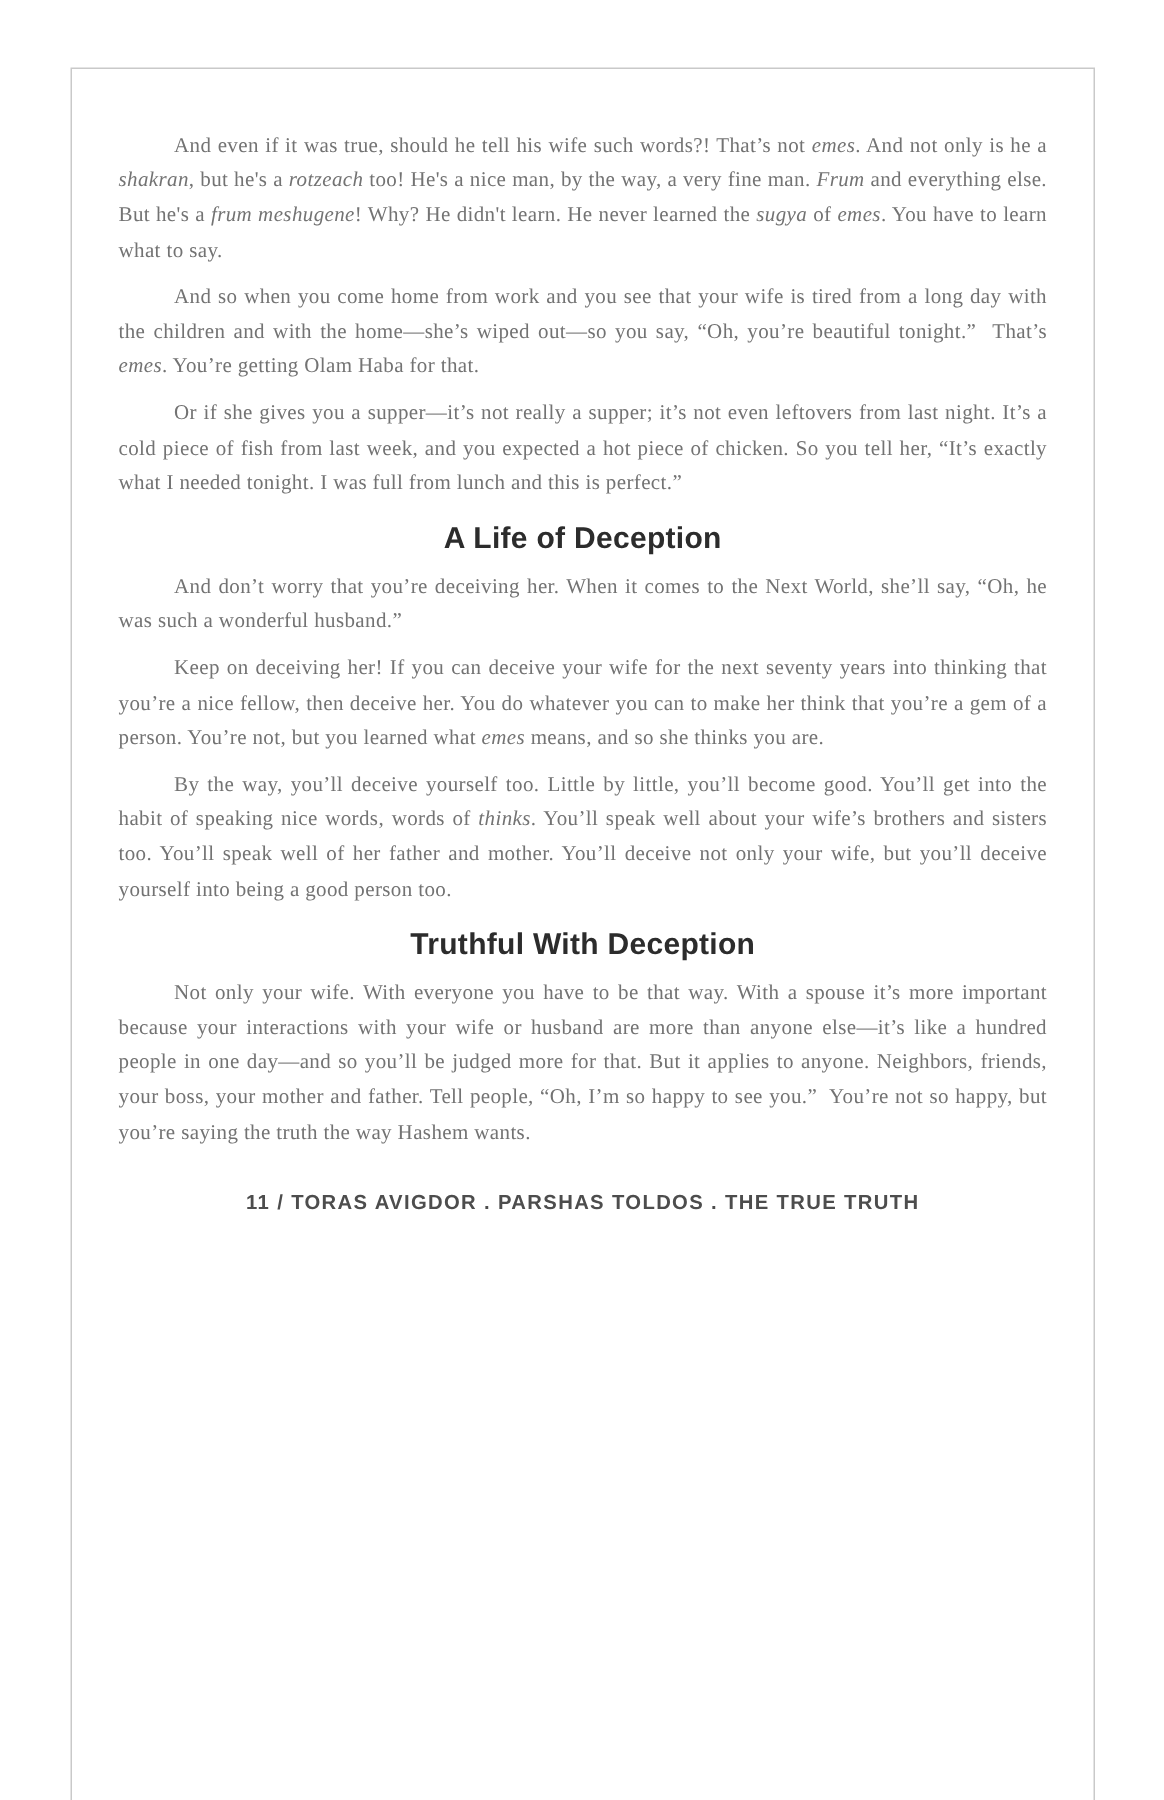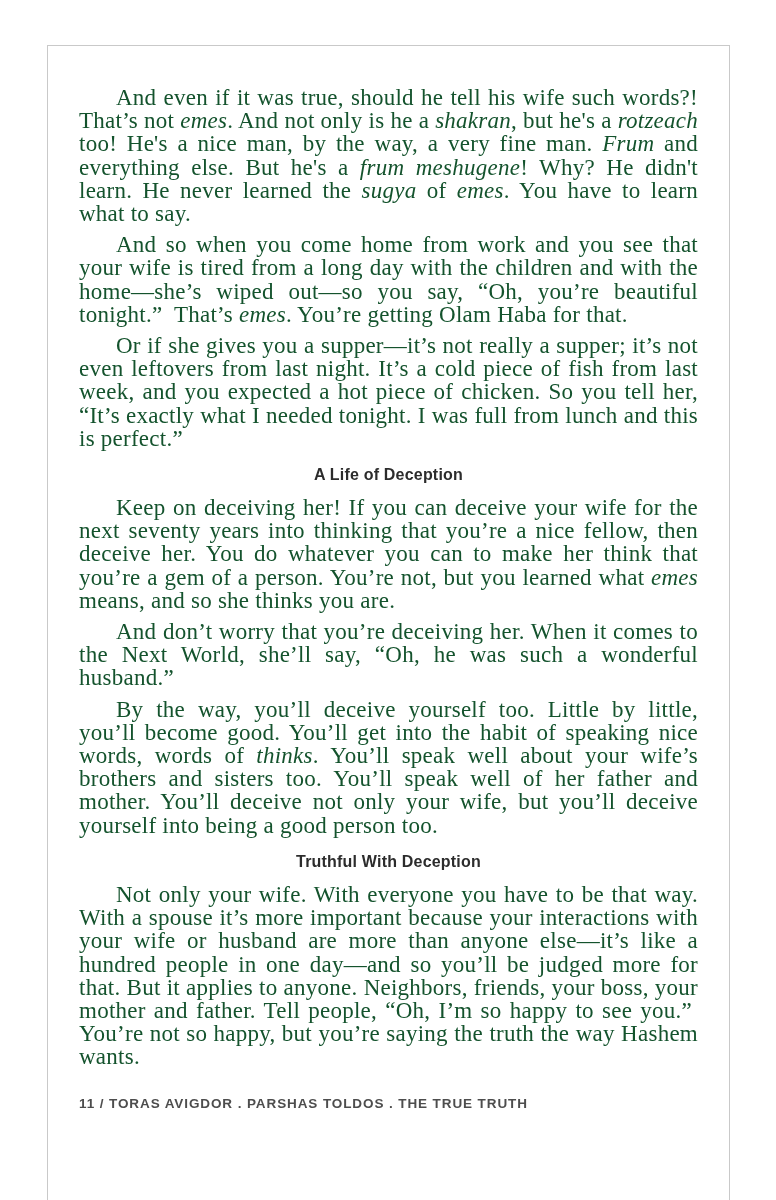--- a/index.html
+++ b/index.html
@@ -19,61 +19,62 @@
     left: 47px;
     top: 45px;
     width: 683px;
     height: 1260px;
     box-sizing: border-box;
     background: #ffffff;
     border: 1px solid #c9c9c9;
     padding: 40px 31px 0 31px;
   }
   .par {
-    font-size: 23px;
+    font-size: 14px;
     line-height: 23.2px;
     letter-spacing: 0.25px;
-    color: #14532d;
+    color: #737373;
     text-align: justify;
     text-indent: 37px;
     margin: 0 0 8px 0;
   }
   .par em {
     font-style: italic;
   }
   .heading {
     font-family: "Liberation Sans", sans-serif;
     font-weight: 700;
-    font-size: 16px;
+    font-size: 20px;
     line-height: 24px;
     color: #2c2c2c;
     text-align: center;
     text-indent: 0;
     letter-spacing: 0.2px;
     margin: 13px 0 9px 0;
   }
   .footer {
     font-family: "Liberation Sans", sans-serif;
     font-weight: 700;
     font-size: 13.5px;
     line-height: 18px;
     color: #4d4d4d;
+    text-align: center;
     letter-spacing: 0.9px;
     margin-top: 26px;
   }
 </style>
 </head>
 <body>
 
 <div class="page">
   <div>
       <p class="par">And even if it was true, should he tell his wife such words?! That’s not <em>emes</em>. And not only is he a <em>shakran</em>, but he's a <em>rotzeach</em> too! He's a nice man, by the way, a very fine man. <em>Frum</em> and everything else. But he's a <em>frum meshugene</em>! Why? He didn't learn. He never learned the <em>sugya</em> of <em>emes</em>. You have to learn what to say.</p>
       <p class="par">And so when you come home from work and you see that your wife is tired from a long day with the children and with the home—she’s wiped out—so you say, “Oh, you’re beautiful tonight.”&nbsp; That’s <em>emes</em>. You’re getting Olam Haba for that.</p>
       <p class="par">Or if she gives you a supper—it’s not really a supper; it’s not even leftovers from last night. It’s a cold piece of fish from last week, and you expected a hot piece of chicken. So you tell her, “It’s exactly what I needed tonight. I was full from lunch and this is perfect.”</p>
       <h2 class="heading">A Life of Deception</h2>
+      <p class="par">And don’t worry that you’re deceiving her. When it comes to the Next World, she’ll say, “Oh, he was such a wonderful husband.”</p>
       <p class="par">Keep on deceiving her! If you can deceive your wife for the next seventy years into thinking that you’re a nice fellow, then deceive her. You do whatever you can to make her think that you’re a gem of a person. You’re not, but you learned what <em>emes</em> means, and so she thinks you are.</p>
-      <p class="par">And don’t worry that you’re deceiving her. When it comes to the Next World, she’ll say, “Oh, he was such a wonderful husband.”</p>
       <p class="par">By the way, you’ll deceive yourself too. Little by little, you’ll become good. You’ll get into the habit of speaking nice words, words of <em>thinks</em>. You’ll speak well about your wife’s brothers and sisters too. You’ll speak well of her father and mother. You’ll deceive not only your wife, but you’ll deceive yourself into being a good person too.</p>
       <h2 class="heading">Truthful With Deception</h2>
       <p class="par">Not only your wife. With everyone you have to be that way. With a spouse it’s more important because your interactions with your wife or husband are more than anyone else—it’s like a hundred people in one day—and so you’ll be judged more for that. But it applies to anyone. Neighbors, friends, your boss, your mother and father. Tell people, “Oh, I’m so happy to see you.”&nbsp; You’re not so happy, but you’re saying the truth the way Hashem wants.</p>
     </div>
   <div class="footer">11 / TORAS AVIGDOR . PARSHAS TOLDOS . THE TRUE TRUTH</div>
 </div>
 
 </body></html>

